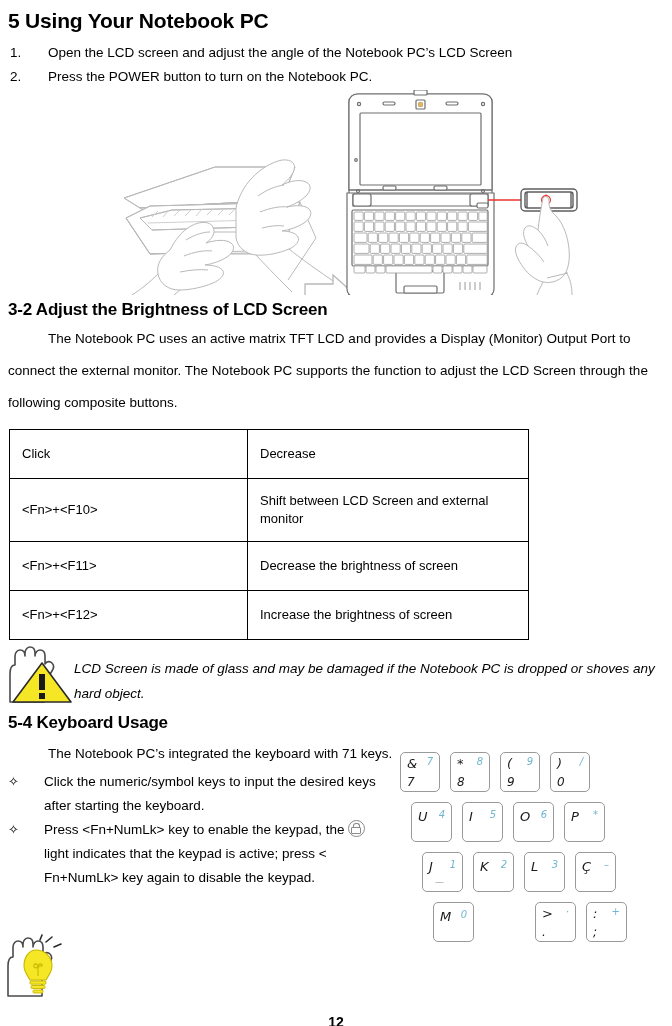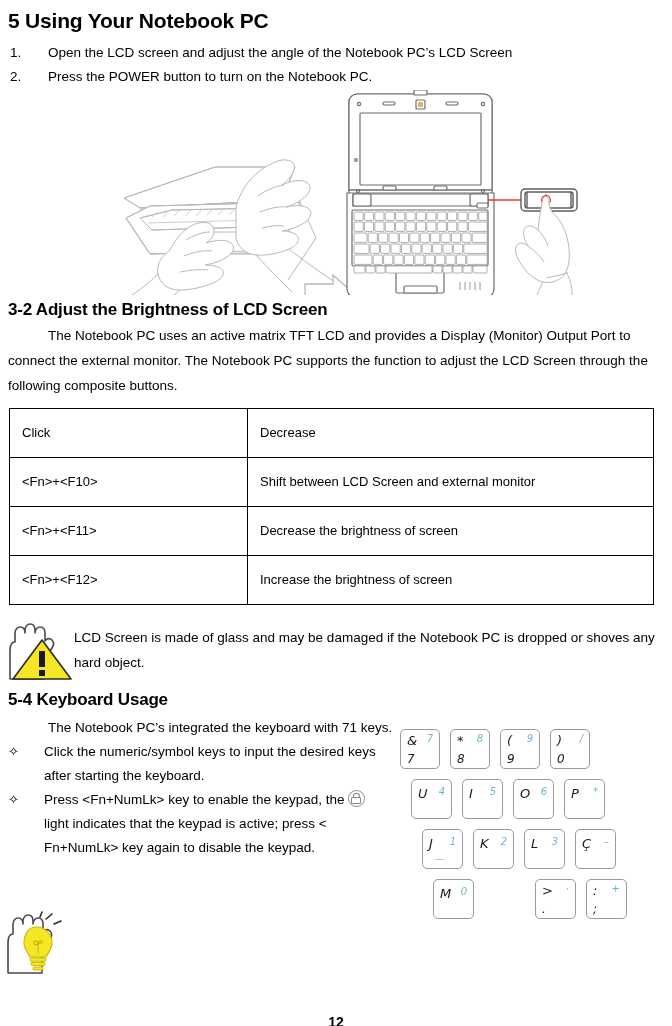--- a/index.html
+++ b/index.html
@@ -60,48 +60,49 @@
   .illus {
     position: relative;
     width: 672px;
     height: 205px;
     margin-top: 2px;
   }
 
   
   .para {
     font-size: 13.5px;
-    line-height: 25px;
+    line-height: 32px;
     margin: 2px 8px 0 8px;
     text-align: left;
   }
   .para.indent { text-indent: 40px; }
 
   
   table.keytable {
     border-collapse: collapse;
-    width: 645px;
-    margin: 10px 0 16px 9px;
+    width: 520px;
+    margin: 10px 0 4px 9px;
     table-layout: fixed;
   }
   table.keytable td {
     border: 1px solid #000;
     font-size: 13px;
     padding: 13px 0 13px 12px;
     line-height: 18px;
     height: 22px;
     vertical-align: middle;
   }
   table.keytable td.c1 { width: 225px; }
 
   
   .note {
     display: flex;
-    align-items: flex-start;
+    align-items: flex-end;
     margin: 2px 8px 0 2px;
+    font-style: italic;
   }
   .note .noteicon {
     flex: none;
     width: 72px;
     height: 62px;
     position: relative;
   }
   .note .notetext {
     font-size: 13.5px;
     line-height: 25px;

